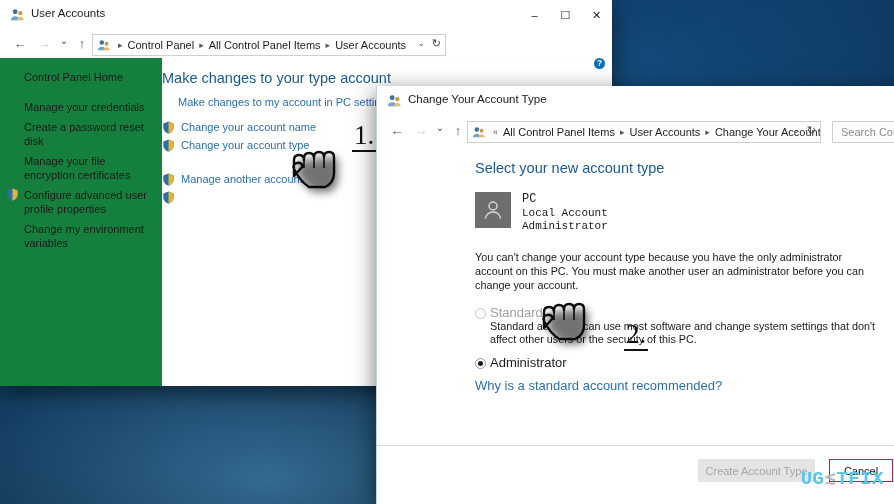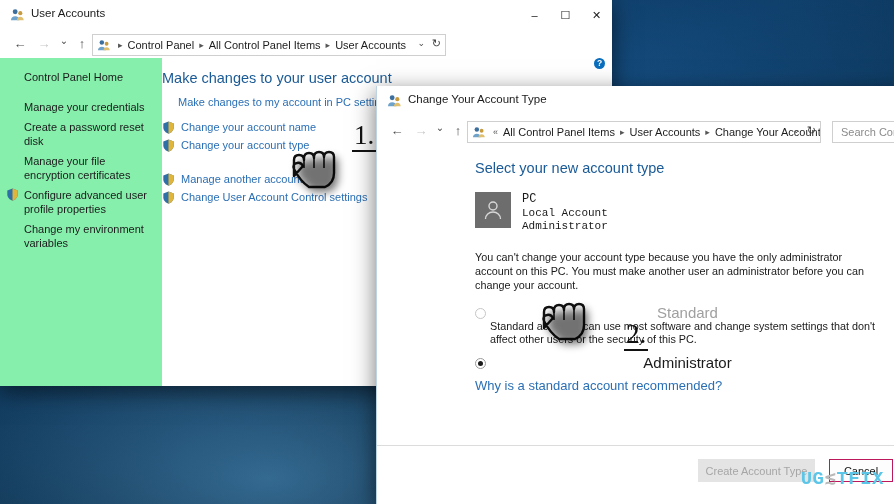--- a/index.html
+++ b/index.html
@@ -39,21 +39,21 @@
   .searchbox{
     position:absolute;height:20px;top:4px;border:1px solid #cfcfcf;background:#fff;
     display:flex;align-items:center;font-size:11px;color:#8b8b8b;overflow:hidden;
   }
   .searchbox span.ph{padding-left:8px;white-space:nowrap;}
   .searchglyph{position:absolute;right:5px;top:2px;color:#5a5a5a;font-size:11px;}
 
   
   #win1{left:0;top:0;width:612px;height:386px;}
   #win1 .body{position:absolute;left:0;top:58px;right:0;bottom:0;background:#fff;display:flex;}
-  #win1 .sidebar{width:162px;padding:9px 0 0 0;background:#86efac;position:relative;}
+  #win1 .sidebar{width:162px;padding:9px 0 0 0;background:#15803d;position:relative;}
   #win1 .content{flex:1;position:relative;padding:12px 0 0 0;}
   .side-item{font-size:11px;color:#1a1a1a;line-height:14px;padding:3px 10px 3px 24px;position:relative;}
   .side-shield{position:absolute;left:6px;top:3px;width:13px;height:13px;}
   .help-q{position:absolute;right:7px;top:0px;width:11px;height:11px;border-radius:50%;
           background:#0a6ebd;color:#fff;font-size:8.5px;line-height:11px;text-align:center;font-weight:bold;}
   .h1{font-size:14.5px;color:#1a5a96;margin:0 0 10px 0;font-weight:normal;}
   .sublink{font-size:11px;color:#2a6fb5;margin:0 0 12px 16px;}
   .tasklink{font-size:11px;color:#2a6fb5;position:relative;padding-left:19px;margin:3px 0;line-height:15px;}
   .tasklink .side-shield{left:0;top:1px;}
   .grp-gap{height:13px;}
@@ -66,21 +66,21 @@
   .acct{display:flex;align-items:flex-start;margin-bottom:16px;}
   .avatar{width:36px;height:36px;background:#6d6d6d;margin-right:11px;flex:0 0 auto;
           display:flex;align-items:center;justify-content:center;}
   .acct-lines{font-size:11px;color:#1a1a1a;line-height:13.5px;padding-top:1px;font-family:Liberation Mono, monospace;}
   .acct-lines .nm{font-size:12px;}
   .warn{font-size:10.8px;color:#1a1a1a;line-height:14px;margin-bottom:14px;max-width:400px;}
   .opt{position:relative;padding-left:15px;margin-bottom:9px;}
   .radio{position:absolute;left:0;top:2px;width:9px;height:9px;border-radius:50%;border:1px solid #9a9a9a;background:#fff;}
   .radio.dis{border-color:#c6c6c6;}
   .radio.on::after{content:"";position:absolute;left:2px;top:2px;width:5px;height:5px;border-radius:50%;background:#1a1a1a;}
-  .opt-title{font-size:15px;color:#1a1a1a;line-height:13px;text-align:center;}
+  .opt-title{font-size:13px;color:#1a1a1a;line-height:13px;}
   .opt-title.dis{color:#a0a0a0;}
   .opt-desc{font-size:10.8px;color:#1a1a1a;line-height:13.5px;margin-top:1px;max-width:400px;}
   .whylink{font-size:13px;color:#2a6fb5;margin-top:2px;}
   .btnrow{position:absolute;left:0;right:0;bottom:0;height:58px;border-top:1px solid #dcdcdc;}
   .btn{position:absolute;top:13px;height:21px;font-size:11px;display:flex;align-items:center;justify-content:center;}
   .btn.primary{right:92px;width:115px;background:#e4e4e4;color:#a6a6a6;border:1px solid #e4e4e4;}
   .btn.cancel{right:14px;width:62px;background:#fdfdfd;color:#111;border:1px solid #be185d;}
 
   
   .cursor{position:absolute;pointer-events:none;}
@@ -154,21 +154,21 @@
           <path d="M7 .6 12.6 2.6v4.1c0 3.5-2.6 6-5.6 7-3-1-5.6-3.5-5.6-7V2.6z" fill="#2f6fa8"></path>
           <path d="M7 .6 12.6 2.6v4.1c0 3.5-2.6 6-5.6 7z" fill="#e0b53c"></path>
         </svg>
         <span>Configure advanced user profile properties</span>
       </div>
       <div class="side-item">Change my environment variables</div>
     </div>
 
     <div class="content">
       <div class="help-q">?</div>
-      <div class="h1">Make changes to your user account</div>
+      <div class="h1">Make changes to your type account</div>
       <div class="sublink">Make changes to my account in PC settings</div>
 
       <div class="tasklink">
         <svg class="side-shield" viewBox="0 0 14 14">
           <path d="M7 .6 12.6 2.6v4.1c0 3.5-2.6 6-5.6 7-3-1-5.6-3.5-5.6-7V2.6z" fill="#2f6fa8"></path>
           <path d="M7 .6 12.6 2.6v4.1c0 3.5-2.6 6-5.6 7z" fill="#e0b53c"></path>
         </svg>
         <span>Change your account name</span>
       </div>
       <div class="tasklink">
@@ -186,21 +186,20 @@
           <path d="M7 .6 12.6 2.6v4.1c0 3.5-2.6 6-5.6 7-3-1-5.6-3.5-5.6-7V2.6z" fill="#2f6fa8"></path>
           <path d="M7 .6 12.6 2.6v4.1c0 3.5-2.6 6-5.6 7z" fill="#e0b53c"></path>
         </svg>
         <span>Manage another account</span>
       </div>
       <div class="tasklink">
         <svg class="side-shield" viewBox="0 0 14 14">
           <path d="M7 .6 12.6 2.6v4.1c0 3.5-2.6 6-5.6 7-3-1-5.6-3.5-5.6-7V2.6z" fill="#2f6fa8"></path>
           <path d="M7 .6 12.6 2.6v4.1c0 3.5-2.6 6-5.6 7z" fill="#e0b53c"></path>
         </svg>
-        <span>Change User Account Control settings</span>
       </div>
     </div>
   </div>
 </div>
 
 <div class="window" id="win2">
 
   <div class="titlebar">
     <svg class="title-ico" viewBox="0 0 16 15">
       <circle cx="5.5" cy="4" r="2.6" fill="#3d6f9e"></circle>

